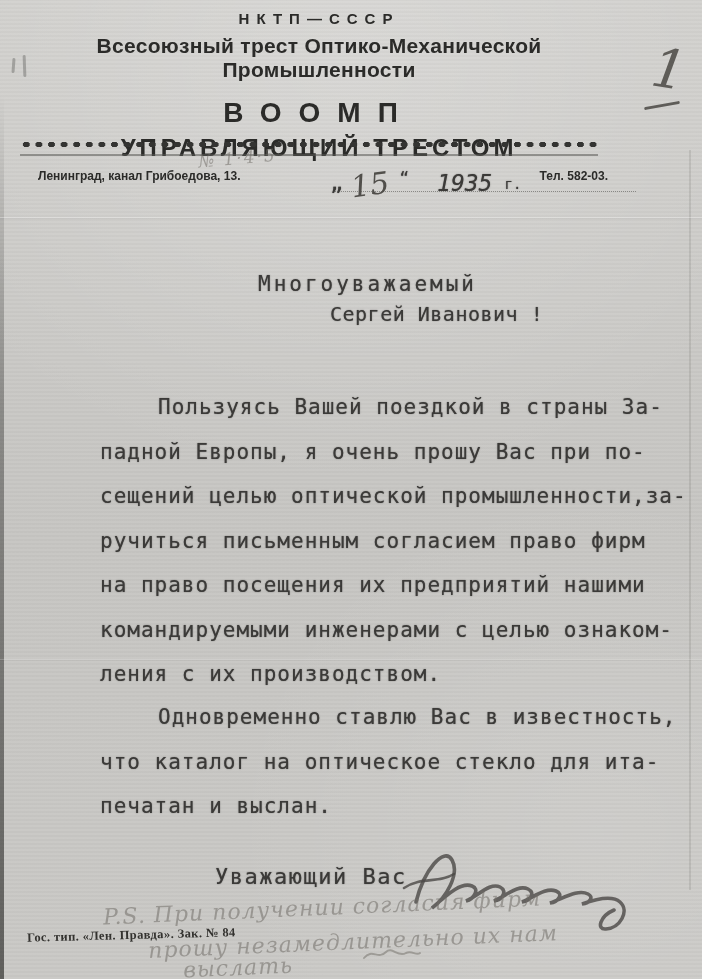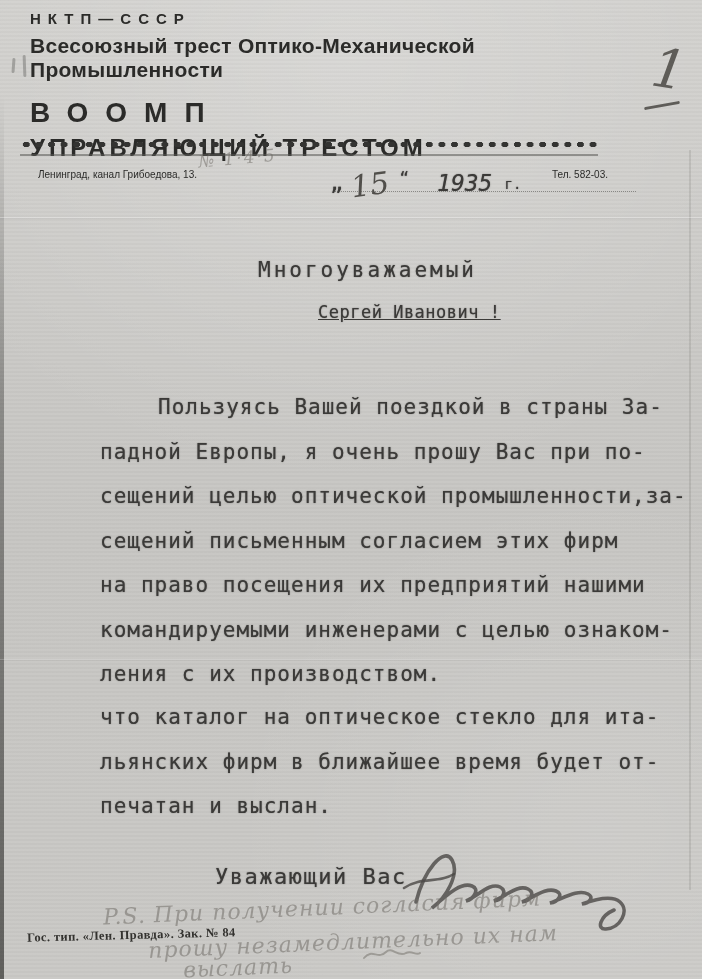--- a/index.html
+++ b/index.html
@@ -7,26 +7,26 @@
     position:relative;width:702px;height:979px;overflow:hidden;
     background:
       radial-gradient(130% 80% at 50% 6%, rgba(255,255,255,0.20), rgba(255,255,255,0) 55%),
       radial-gradient(90% 60% at 85% 85%, rgba(255,255,255,0.10), rgba(255,255,255,0) 60%),
       linear-gradient(#d0cfcc, #c7c6c3 55%, #cac9c6);
     font-family:"Liberation Sans", sans-serif;
   }
   .grain{position:absolute;inset:0;pointer-events:none;
     background:repeating-linear-gradient(0deg, rgba(255,255,255,0.02) 0 2px, rgba(0,0,0,0.018) 2px 4px);}
   
-  .lh{position:absolute;left:30px;top:10px;width:578px;color:#2b2b29;}
+  .lh{position:absolute;left:30px;top:10px;width:578px;text-align:center;color:#2b2b29;}
   .lh-ministry{font-size:15px;font-weight:bold;letter-spacing:7px;}
   .lh-org{font-size:21px;font-weight:bold;margin-top:7px;letter-spacing:0.3px;}
   .lh-abbr{font-size:28px;font-weight:bold;letter-spacing:17px;margin-top:15px;}
   .lh-role{font-size:24px;font-weight:bold;letter-spacing:4px;margin-top:5px;}
-  .lh-addr{display:flex;justify-content:space-between;font-size:10px;font-weight:normal;margin-top:7px;padding-left:8px;}
+  .lh-addr{display:flex;justify-content:space-between;font-size:12px;font-weight:bold;margin-top:7px;padding-left:8px;}
   .ornament{position:absolute;left:20px;top:140px;width:578px;height:10px;
     background-image:radial-gradient(ellipse 5.2px 4px at 50% 45%, #343432 68%, rgba(52,52,50,0) 74%);
     background-size:12.6px 10px;background-repeat:repeat-x;}
   .ornament-rule{position:absolute;left:20px;top:154px;width:578px;height:1.5px;background:rgba(90,90,86,0.55);}
   
   .typed{font-family:"DejaVu Sans Mono","Liberation Mono",monospace;color:#3b3a38;
     text-shadow:0 0 1.2px rgba(59,58,56,0.75);}
   .para{position:absolute;left:100px;width:560px;font-size:21px;letter-spacing:1px;}
   .para .line{height:44.5px;line-height:44.5px;white-space:nowrap;}
   .para .indent{padding-left:58px;}
@@ -47,22 +47,22 @@
     background:linear-gradient(to bottom, rgba(25,25,23,0), rgba(25,25,23,0.35) 35%, rgba(25,25,23,0.6));filter:blur(0.6px);}
   .edge-right{position:absolute;left:689px;top:150px;width:1.5px;height:740px;background:rgba(55,55,52,0.12);}
   .tickmark{position:absolute;width:2.5px;height:15px;background:rgba(85,85,82,0.38);border-radius:2px;}
   
   .pagenum{position:absolute;left:652px;top:38px;font-family:"DejaVu Serif",serif;font-style:italic;
     font-size:54px;color:#5e5c58;transform:rotate(9deg);}
   .pagenum-underline{position:absolute;left:644px;top:104px;width:36px;height:3px;background:#5e5c58;
     transform:rotate(-10deg);border-radius:2px;}
   .regnum{position:absolute;left:198px;top:148px;font-size:17px;transform:rotate(-5deg);letter-spacing:2px;}
   
-  .salut1{position:absolute;left:258px;top:258px;font-size:21px;letter-spacing:3px;white-space:nowrap;}
-  .salut2{position:absolute;left:318px;top:302px;font-size:17px;letter-spacing:0.5px;white-space:nowrap;text-decoration:underline;}
+  .salut1{position:absolute;left:258px;top:272px;font-size:21px;letter-spacing:3px;white-space:nowrap;}
+  .salut2{position:absolute;left:330px;top:302px;font-size:20px;letter-spacing:0.5px;white-space:nowrap;}
   .valediction{position:absolute;left:215px;top:864px;font-size:22px;letter-spacing:1.5px;white-space:nowrap;text-align:right;}
   .signature{position:absolute;left:398px;top:836px;}
   .ps-line{position:absolute;font-size:22px;white-space:nowrap;transform:rotate(-2.5deg);letter-spacing:1px;}
   .footer-imprint{position:absolute;left:27px;top:928px;font-family:"Liberation Serif",serif;font-weight:bold;
     font-size:12.5px;color:#33322f;letter-spacing:0.4px;transform:rotate(-1.5deg);white-space:nowrap;}
   .ps-scribble{position:absolute;left:362px;top:944px;opacity:0.5;}
 </style>
 </head>
 <body>
 
@@ -102,29 +102,29 @@
   </div>
   <div class="dl-dots"></div>
 
   <div class="salut1 typed">Многоуважаемый</div>
   <div class="salut2 typed">Сергей Иванович !</div>
 
   <div class="para typed" style="top:385px">
     <div class="line indent">Пользуясь Вашей поездкой в страны За-</div>
     <div class="line">падной Европы, я очень прошу Вас при по-</div>
     <div class="line">сещений целью оптической промышленности,за-</div>
-    <div class="line">сещений письменным согласием этих фирм</div>
+    <div class="line">ручиться письменным согласием право фирм</div>
     <div class="line">на право посещения их предприятий нашими</div>
     <div class="line">командируемыми инженерами с целью ознаком-</div>
     <div class="line">ления с их производством.</div>
   </div>
 
   <div class="para typed" style="top:695px">
+    <div class="line indent">Одновременно ставлю Вас в известность,</div>
     <div class="line">что каталог на оптическое стекло для ита-</div>
-    <div class="line">льянских фирм в ближайшее время будет от-</div>
     <div class="line">печатан и выслан.</div>
   </div>
 
   <div class="valediction typed">Уважающий Вас</div>
   <svg class="signature" width="300" height="95" viewBox="0 0 300 95">
     <g fill="none" stroke="#4b4946" stroke-opacity="0.8" stroke-width="3.6" stroke-linecap="round">
       <path d="M18 66 C26 34 46 10 54 24 C62 38 48 62 34 72 C52 56 64 46 74 50 C82 53 76 63 68 65 C80 60 92 46 102 51 C110 55 104 64 96 65 C108 60 120 48 130 53 C138 57 132 65 124 66 C136 61 148 51 158 55 C166 58 160 66 152 67 C166 62 180 53 190 58 C196 61 192 67 184 68 C198 63 214 59 222 66 C232 75 222 92 208 93 C198 94 202 80 216 74"></path>
       <path d="M6 52 C24 40 40 48 56 38" stroke-width="2.6"></path>
     </g>
   </svg>

